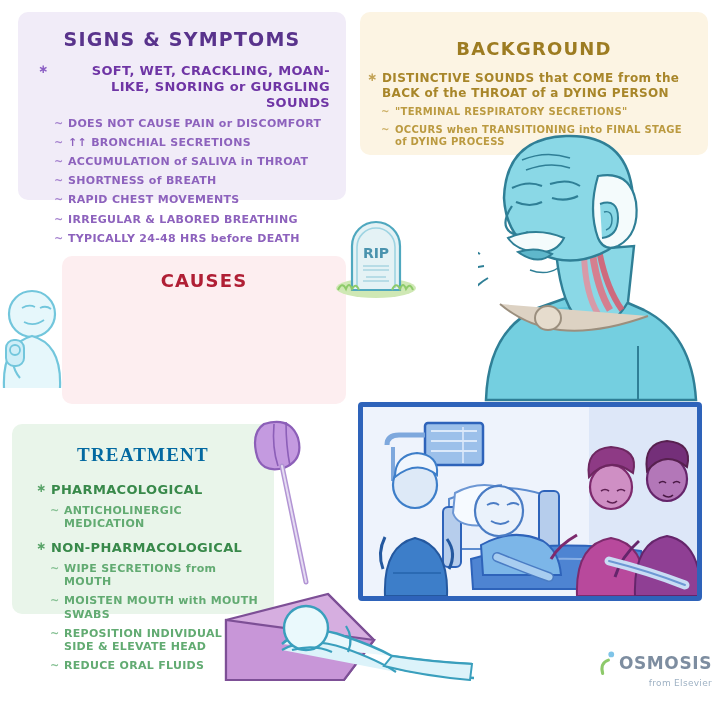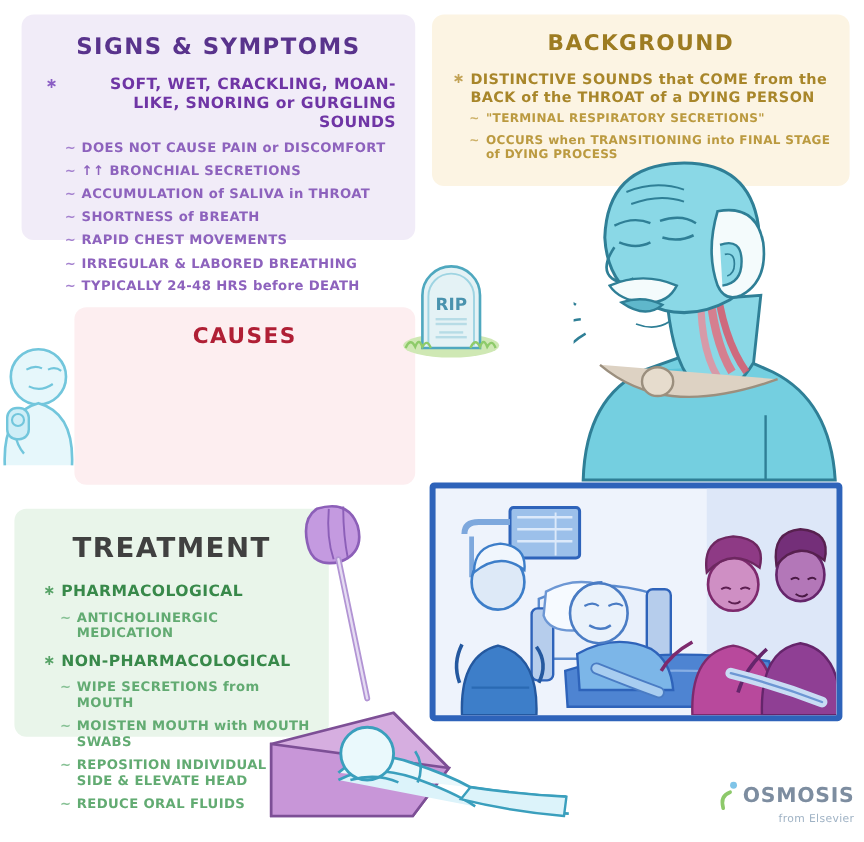--- a/index.html
+++ b/index.html
@@ -81,23 +81,23 @@
   #signs-card .b2::before { color: #a582cf; }
 
   
   #background-card {
     left: 360px; top: 12px; width: 348px; height: 143px;
     background: #fcf4e3;
   }
   #background-card .card-title {
     color: #9d7c22;
     font-size: 18px;
-    margin-top: 14px;
-  }
-  #background-card .body { padding: 5px 14px 0 17px; }
+    margin-top: 26px;
+  }
+  #background-card .body { padding: 5px 14px 0 7px; }
   #background-card .b1 { color: #a8862a; font-size: 12px; }
   #background-card .b1::before { color: #c2a255; }
   #background-card .b2 { color: #bb9a40; font-size: 10px; margin-left: 12px; }
   #background-card .b2::before { color: #cdb168; }
 
   
   #causes-card {
     left: 62px; top: 256px; width: 284px; height: 148px;
     background: #fdeef0;
   }
@@ -111,23 +111,24 @@
   #causes-card .b1::before { color: #ea6d7d; }
   #causes-card .b2 { color: #ec7b89; font-size: 11px; margin-left: 14px; }
   #causes-card .b2::before { color: #f1949f; }
 
   
   #treatment-card {
     left: 12px; top: 424px; width: 262px; height: 190px;
     background: #e9f5ea;
   }
   #treatment-card .card-title {
-    color: #404040;
-    font-size: 23px;
+    color: #0369a1;
+    font-size: 19px;
     margin-top: 20px;
+    font-family: Liberation Serif, serif;
   }
   #treatment-card .body { padding: 6px 10px 0 24px; }
   #treatment-card .b1 { color: #38894a; font-size: 13px; margin-top: 10px; }
   #treatment-card .b1::before { color: #58a368; }
   #treatment-card .b2 { color: #62ab72; font-size: 11px; margin-left: 12px; }
   #treatment-card .b2::before { color: #86c194; }
 
   
   .illus { position: absolute; }
 

